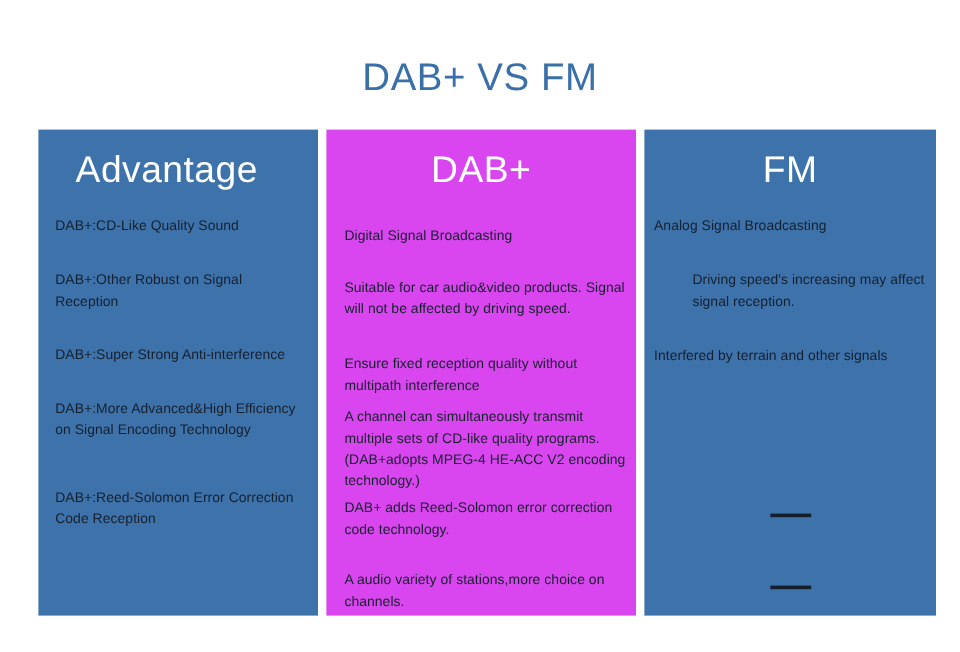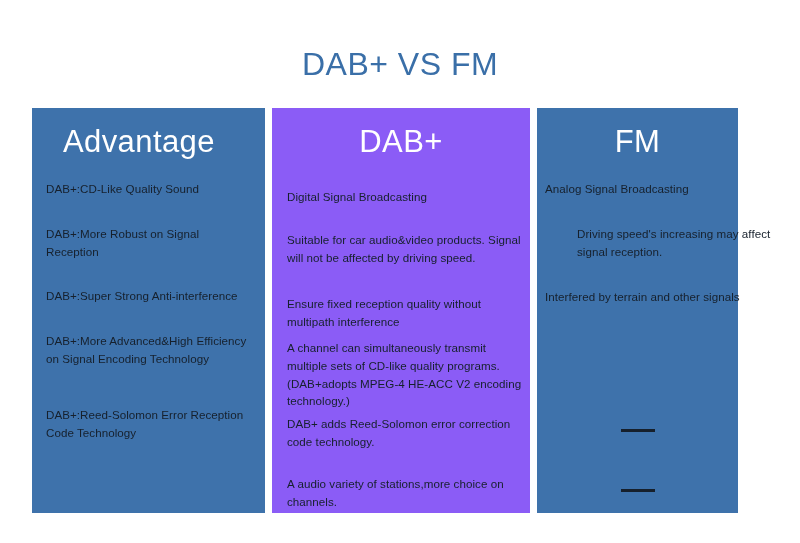--- a/index.html
+++ b/index.html
@@ -55,25 +55,25 @@
   }
 
   .col-advantage {
     left: 0;
     width: 233px;
     background: #3e72ab;
   }
   .col-dab {
     left: 240px;
     width: 258px;
-    background: #8b5cf6;
+    background: #d946ef;
   }
   .col-fm {
     left: 505px;
-    width: 201px;
+    width: 243px;
     background: #3e72ab;
   }
 
   .col-header {
     position: absolute;
     left: 0;
     top: 0;
     width: 100%;
     height: 68px;
     line-height: 68px;
@@ -162,24 +162,24 @@
 <div id="slide">
 
   <div id="slide-title">DAB+ VS FM</div>
 
   <div id="compare-table">
 
     <div class="col col-advantage">
       <div class="col-header">Advantage</div>
       <div class="col-body">
         <div class="cell r1">DAB+:CD-Like Quality Sound</div>
-        <div class="cell r2">DAB+:More Robust on Signal Reception</div>
+        <div class="cell r2">DAB+:Other Robust on Signal Reception</div>
         <div class="cell r3">DAB+:Super Strong Anti-interference</div>
         <div class="cell r4">DAB+:More Advanced&amp;High Efficiency on Signal Encoding Technology</div>
-        <div class="cell r5">DAB+:Reed-Solomon Error Reception Code Technology</div>
+        <div class="cell r5">DAB+:Reed-Solomon Error Correction Code Reception</div>
       </div>
     </div>
 
     <div class="col col-dab">
       <div class="col-header">DAB+</div>
       <div class="col-body">
         <div class="cell r1">Digital Signal Broadcasting</div>
         <div class="cell r2">Suitable for car audio&amp;video products. Signal will not be affected by driving speed.</div>
         <div class="cell r3">Ensure fixed reception quality without multipath interference</div>
         <div class="cell r4">A channel can simultaneously transmit multiple sets of CD-like quality programs. (DAB+adopts MPEG-4 HE-ACC V2 encoding technology.)</div>

